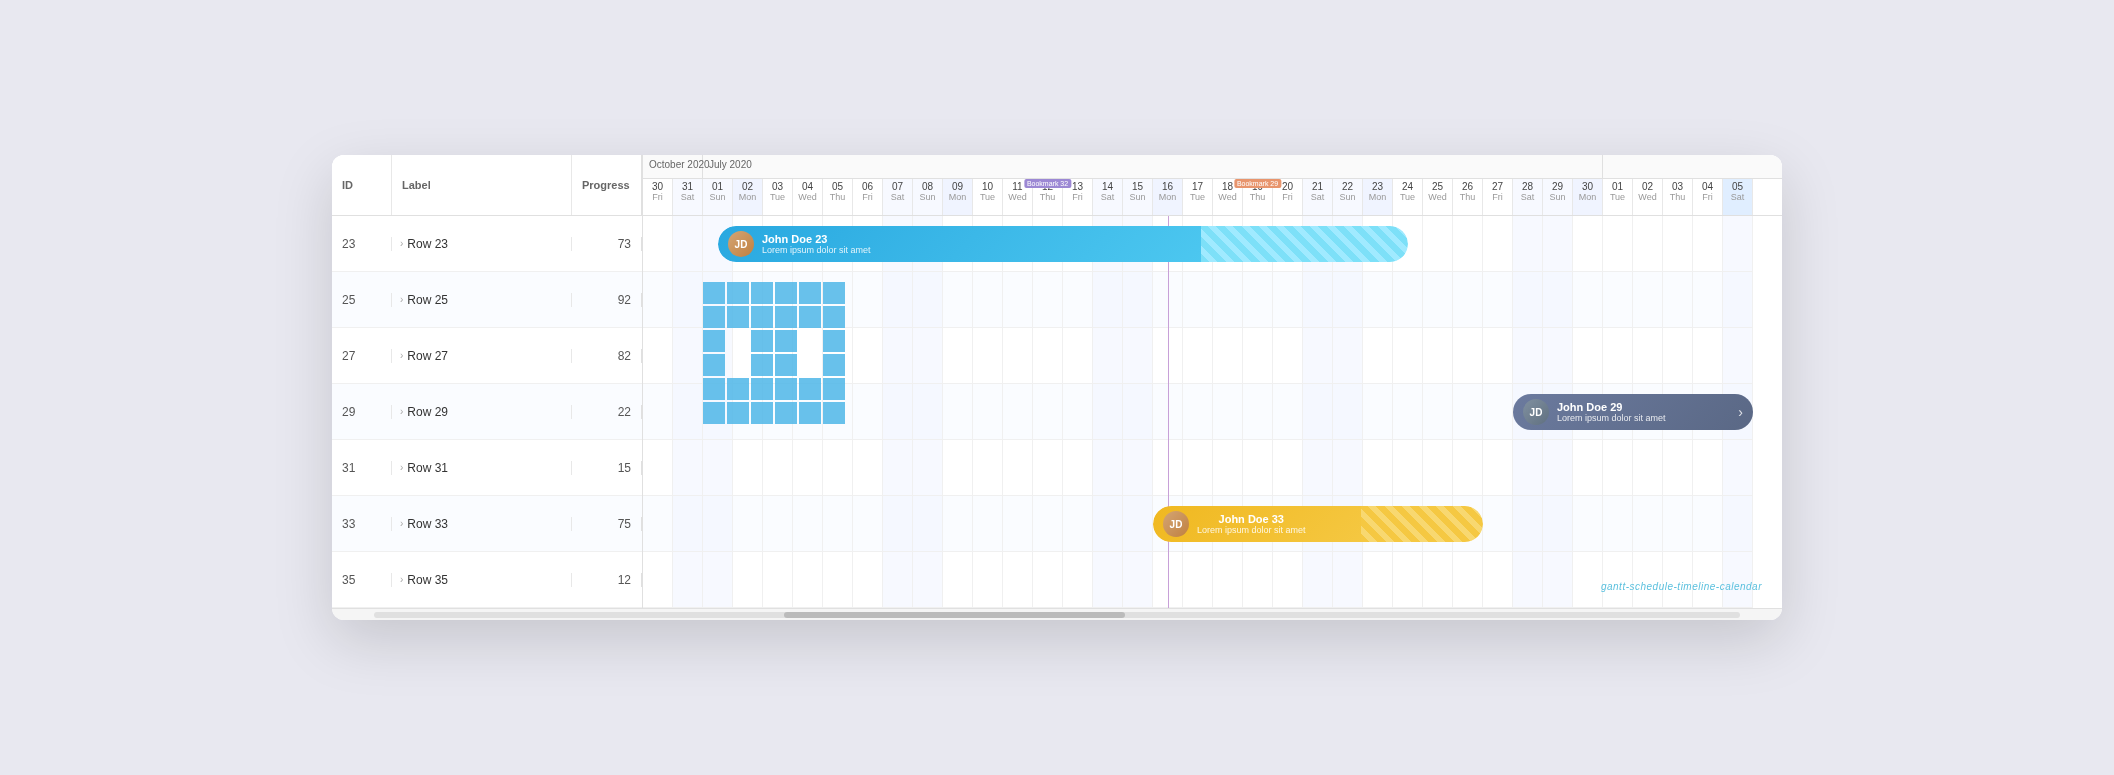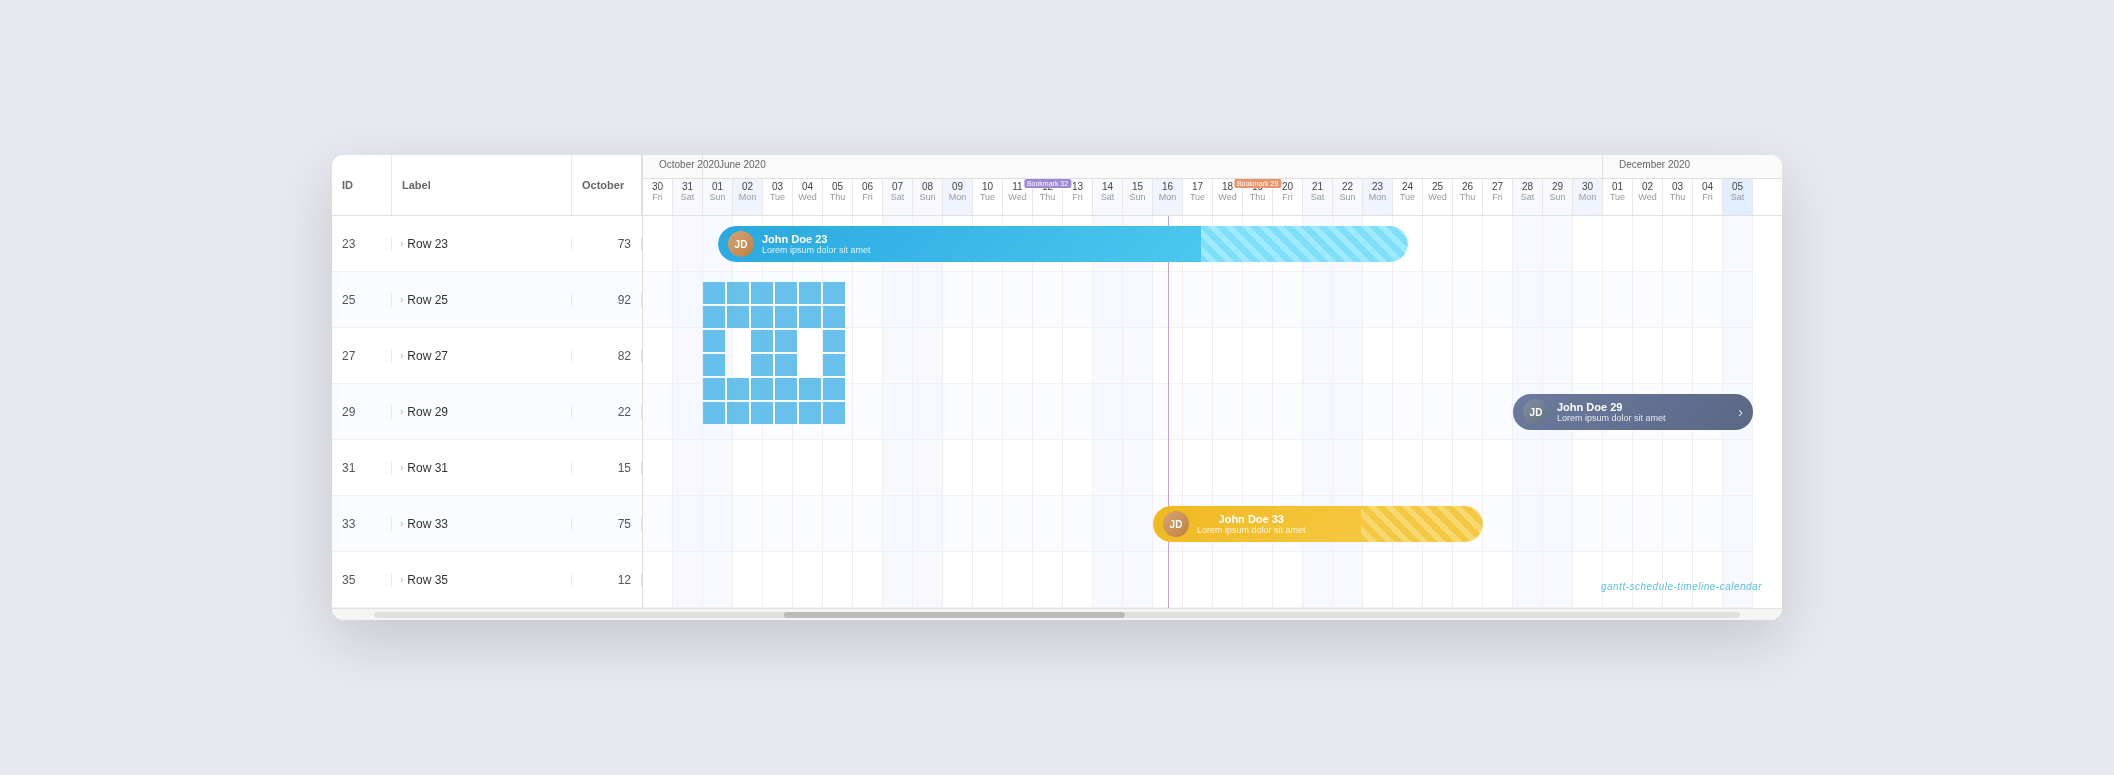--- a/index.html
+++ b/index.html
@@ -76,21 +76,21 @@
     }
     .months-row {
       display: flex;
       height: 24px;
       border-bottom: 1px solid #e0e0e0;
       background: #fafafa;
     }
     .month-label {
       font-size: 10px;
       color: #666;
-      padding: 4px 16px;
+      padding: 4px 6px;
       white-space: nowrap;
       border-right: 1px solid #e0e0e0;
       font-weight: 500;
     }
     .days-row {
       display: flex;
       height: 36px;
     }
     .day-cell-header {
       width: 28px;
@@ -353,29 +353,28 @@
     <div class="gantt-header">
 
       <div class="left-panel-header">
         <div class="col-id-header">
           <span>ID</span>
         </div>
         <div class="col-label-header">
           <span>Label</span>
         </div>
         <div class="col-progress-header">
-          <span>October</span>
+          <span>Progress</span>
         </div>
       </div>
 
       <div class="timeline-header">
         <div class="months-row">
           <div class="month-label" style="width:60px; flex-shrink:0;">October 2020</div>
-          <div class="month-label" style="width:900px; flex-shrink:0;">June 2020</div>
-          <div class="month-label" style="width:330px; flex-shrink:0;">December 2020</div>
+          <div class="month-label" style="width:900px; flex-shrink:0;">July 2020</div>
         </div>
         <div class="days-row" id="days-header-row">
         <div class="day-cell-header">
               <div class="day-num">30</div>
               <div class="day-name">Fri</div>
             </div>
             <div class="day-cell-header weekend">
               <div class="day-num">31</div>
               <div class="day-name">Sat</div>
             </div>

